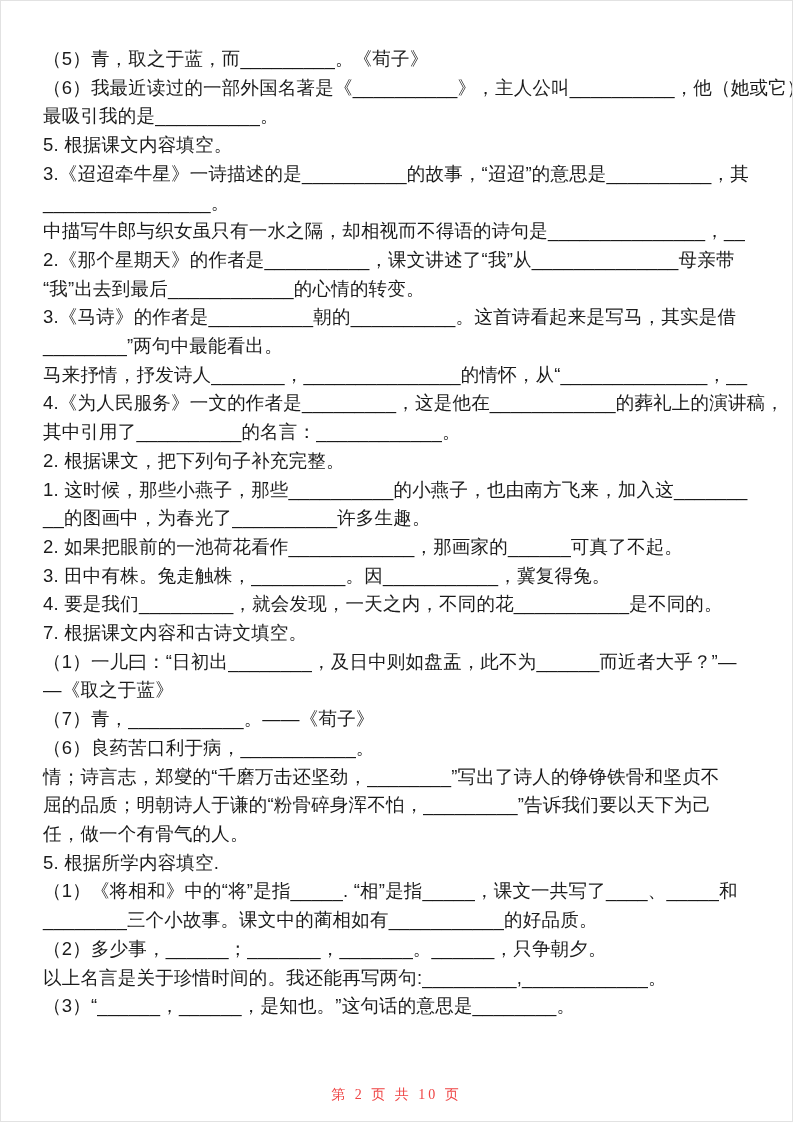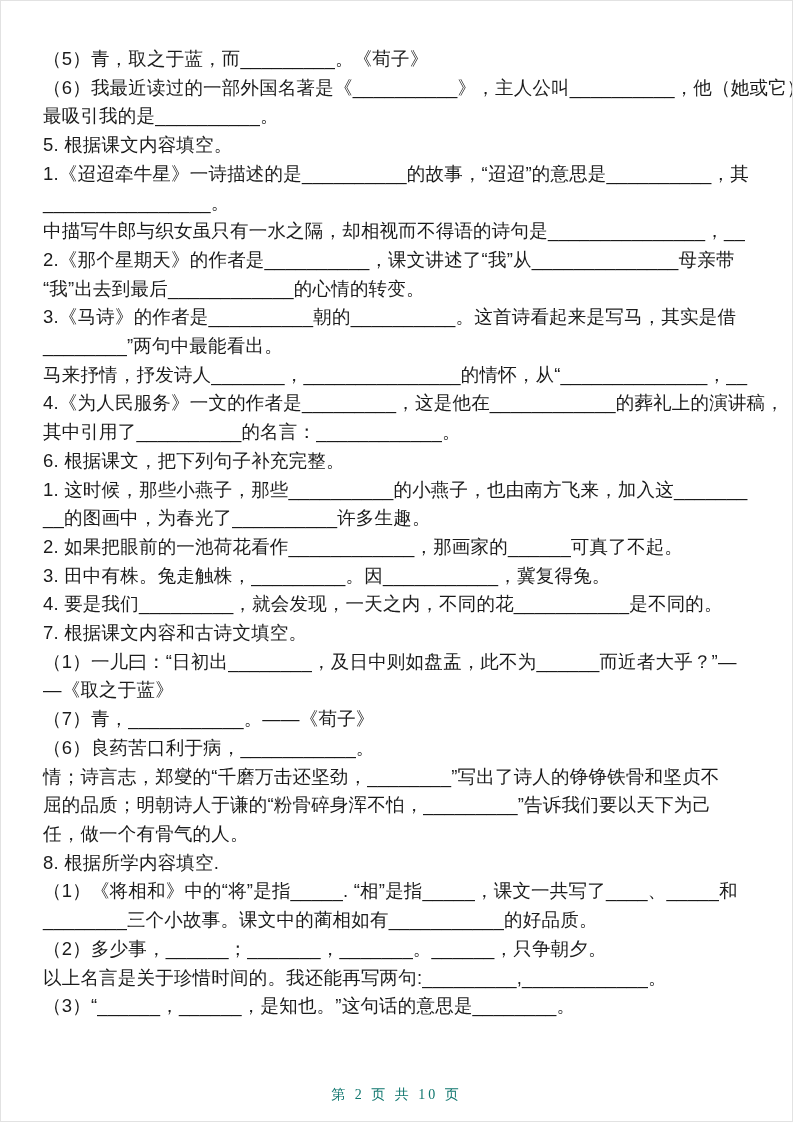--- a/index.html
+++ b/index.html
@@ -34,56 +34,56 @@
   }
   .footer {
     position: absolute;
     left: 0;
     bottom: 18px;
     width: 100%;
     text-align: center;
     font-family: "Liberation Serif", serif;
     font-size: 14px;
     letter-spacing: 3px;
-    color: #0f766e;
+    color: #ef4444;
   }
 </style>
 </head>
 <body>
 
 <div class="page">
   <div class="line">（5）青，取之于蓝，而_________。《荀子》</div>
   <div class="line">（6）我最近读过的一部外国名著是《__________》，主人公叫__________，他（她或它）</div>
   <div class="line">最吸引我的是__________。</div>
   <div class="line heading">5. 根据课文内容填空。</div>
-  <div class="line">1.《迢迢牵牛星》一诗描述的是__________的故事，“迢迢”的意思是__________，其</div>
+  <div class="line">3.《迢迢牵牛星》一诗描述的是__________的故事，“迢迢”的意思是__________，其</div>
   <div class="line">________________。</div>
   <div class="line">中描写牛郎与织女虽只有一水之隔，却相视而不得语的诗句是_______________，__</div>
   <div class="line">2.《那个星期天》的作者是__________，课文讲述了“我”从______________母亲带</div>
   <div class="line">“我”出去到最后____________的心情的转变。</div>
   <div class="line">3.《马诗》的作者是__________朝的__________。这首诗看起来是写马，其实是借</div>
   <div class="line">________”两句中最能看出。</div>
   <div class="line">马来抒情，抒发诗人_______，_______________的情怀，从“______________，__</div>
   <div class="line">4.《为人民服务》一文的作者是_________，这是他在____________的葬礼上的演讲稿，</div>
   <div class="line">其中引用了__________的名言：____________。</div>
-  <div class="line heading">6. 根据课文，把下列句子补充完整。</div>
+  <div class="line heading">2. 根据课文，把下列句子补充完整。</div>
   <div class="line">1. 这时候，那些小燕子，那些__________的小燕子，也由南方飞来，加入这_______</div>
   <div class="line">__的图画中，为春光了__________许多生趣。</div>
   <div class="line">2. 如果把眼前的一池荷花看作____________，那画家的______可真了不起。</div>
   <div class="line">3. 田中有株。兔走触株，_________。因___________，冀复得兔。</div>
   <div class="line">4. 要是我们_________，就会发现，一天之内，不同的花___________是不同的。</div>
   <div class="line heading">7. 根据课文内容和古诗文填空。</div>
   <div class="line">（1）一儿曰：“日初出________，及日中则如盘盂，此不为______而近者大乎？”—</div>
   <div class="line">—《取之于蓝》</div>
   <div class="line">（7）青，___________。——《荀子》</div>
   <div class="line">（6）良药苦口利于病，___________。</div>
   <div class="line">情；诗言志，郑燮的“千磨万击还坚劲，________”写出了诗人的铮铮铁骨和坚贞不</div>
   <div class="line">屈的品质；明朝诗人于谦的“粉骨碎身浑不怕，_________”告诉我们要以天下为己</div>
   <div class="line">任，做一个有骨气的人。</div>
-  <div class="line heading">8. 根据所学内容填空.</div>
+  <div class="line heading">5. 根据所学内容填空.</div>
   <div class="line">（1）《将相和》中的“将”是指_____. “相”是指_____，课文一共写了____、_____和</div>
   <div class="line">________三个小故事。课文中的蔺相如有___________的好品质。</div>
   <div class="line">（2）多少事，______；_______，_______。______，只争朝夕。</div>
   <div class="line">以上名言是关于珍惜时间的。我还能再写两句:_________,____________。</div>
   <div class="line">（3）“______，______，是知也。”这句话的意思是________。</div>
 
   <div class="footer">第 2 页 共 10 页</div>
 </div>
 
 </body></html>

